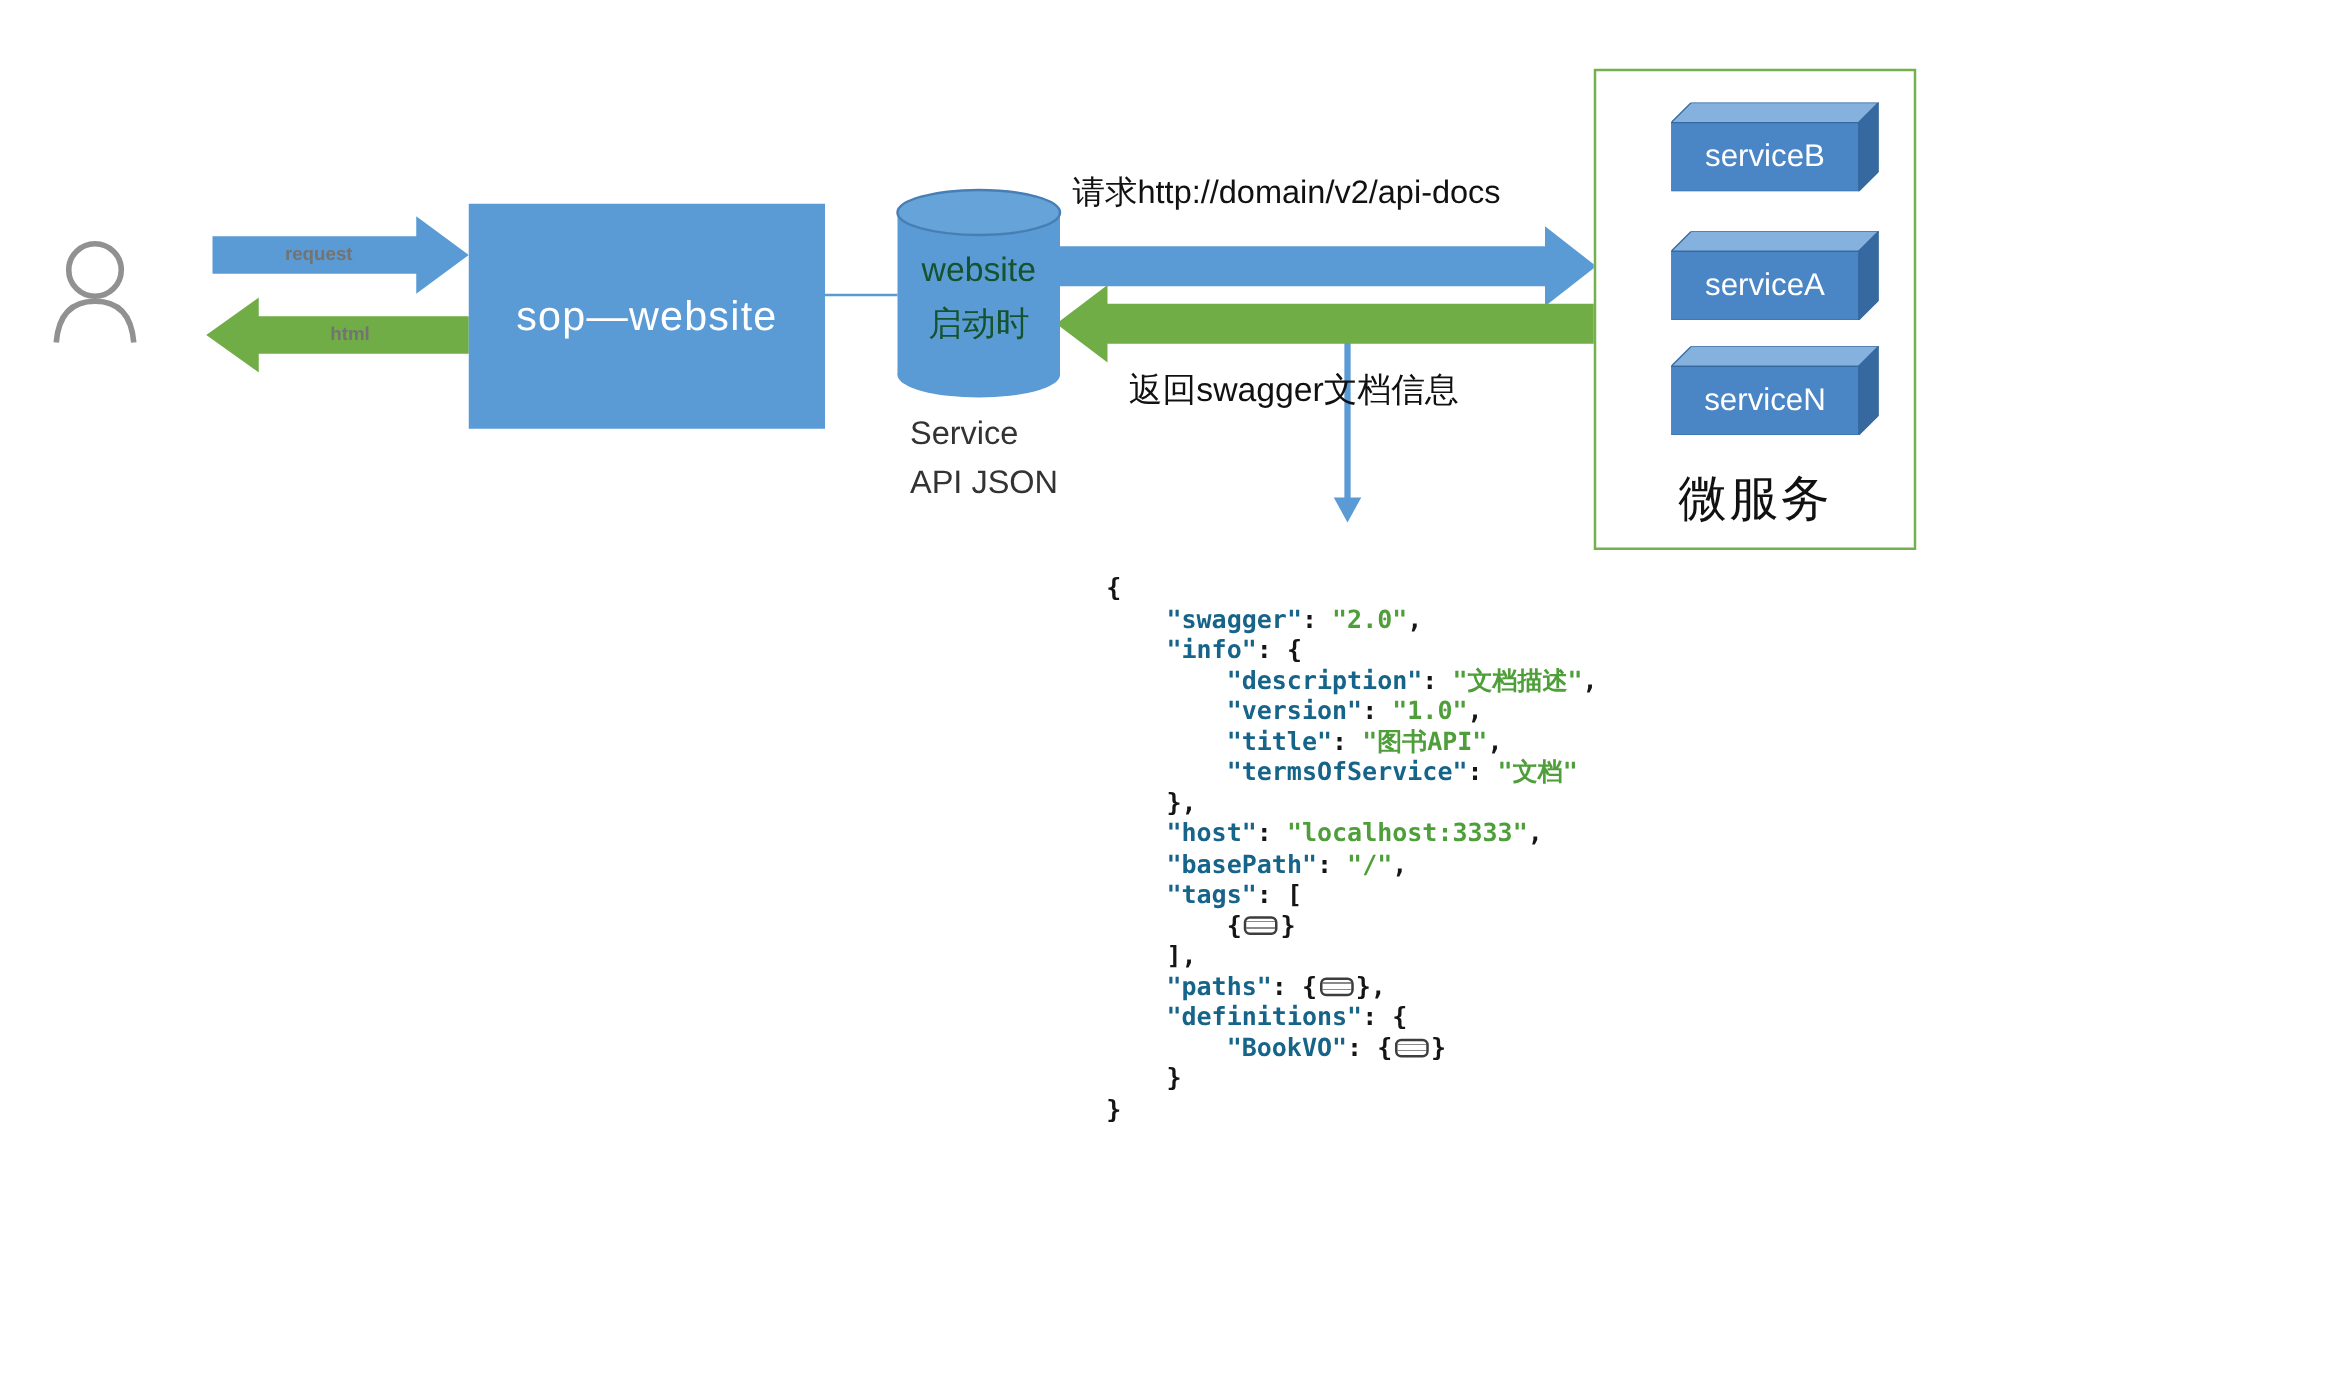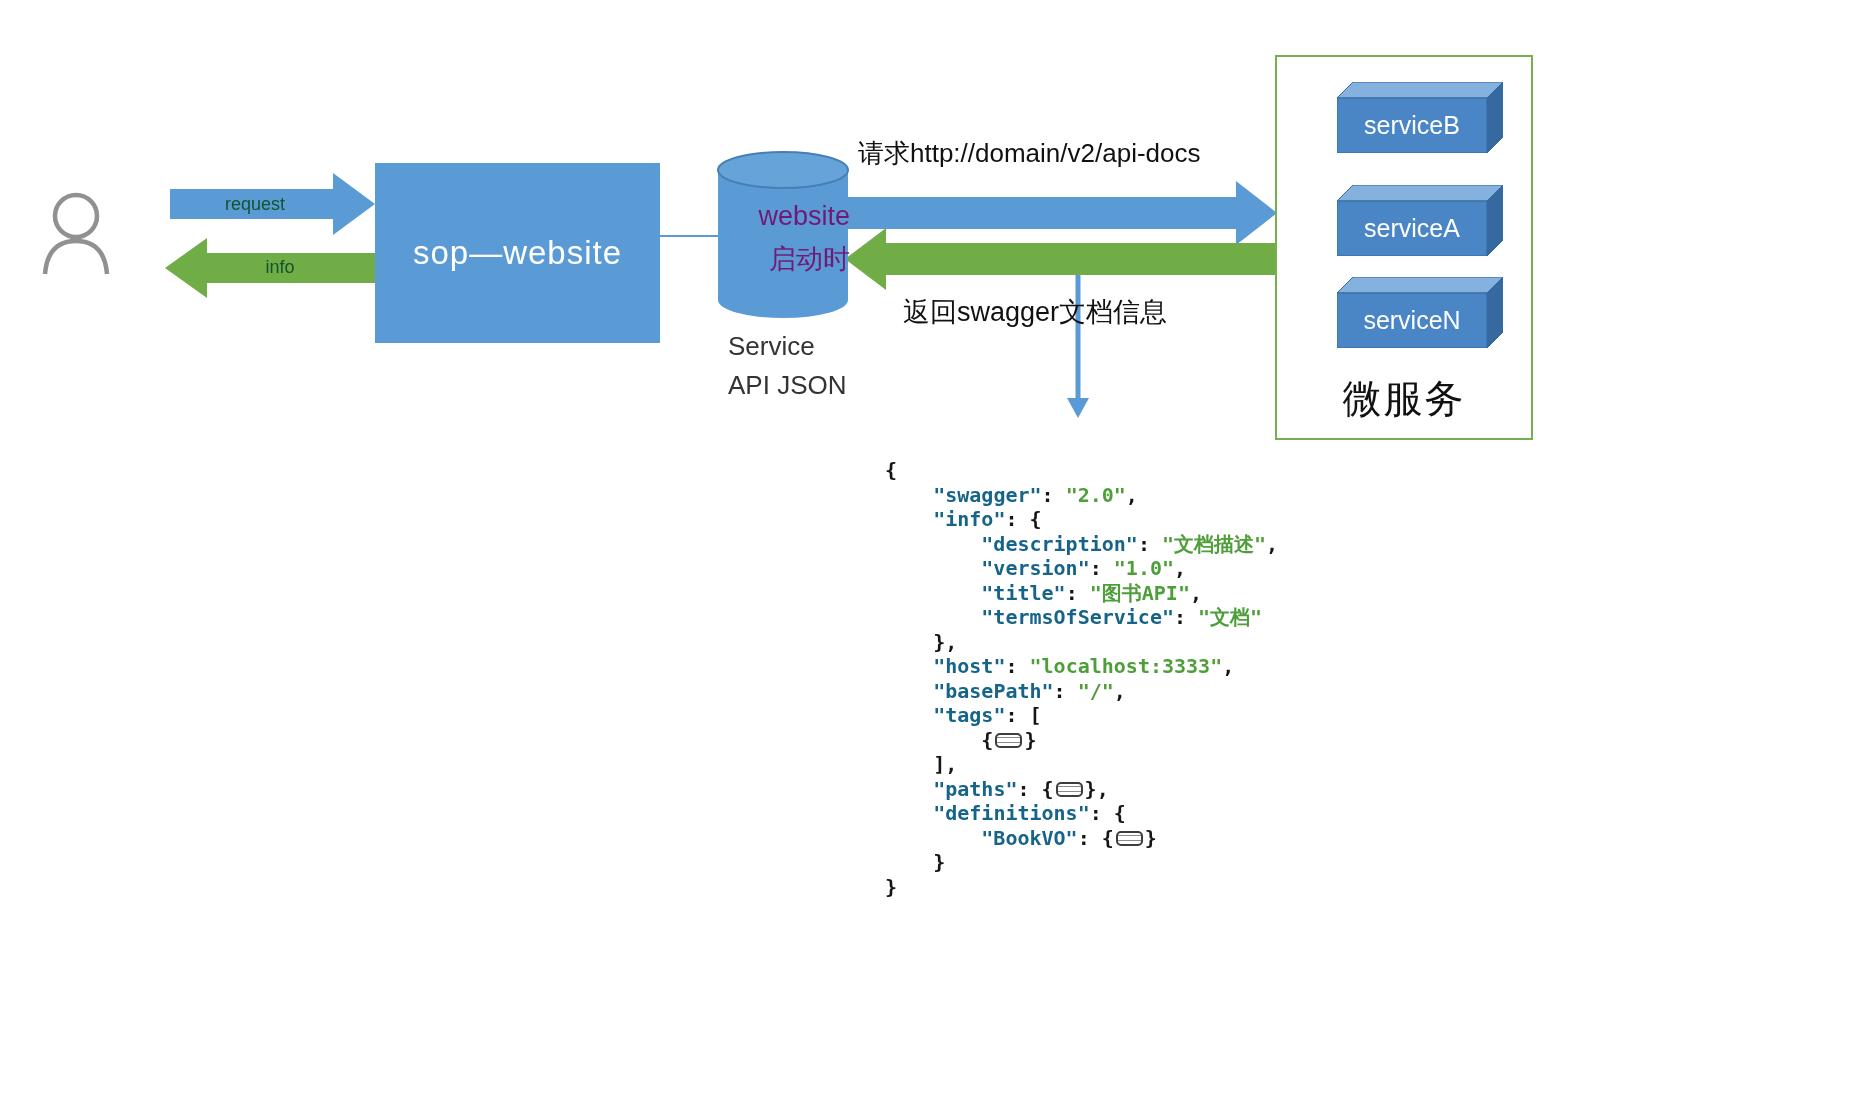--- a/index.html
+++ b/index.html
@@ -4,27 +4,27 @@
 <style>
   * { margin:0; padding:0; box-sizing:border-box; }
   html,body { background:#ffffff; }
   body { font-family:"Liberation Sans", sans-serif; color:#111; }
   #canvas { position:relative; width:1860px; height:1106px; background:#fff; overflow:hidden; }
   .abs { position:absolute; }
   .layer { position:absolute; left:0; top:0; pointer-events:none; }
 
   .title { position:absolute; left:615px; top:12px; font-size:32px; color:#111; letter-spacing:2px; }
 
-  .arrow-text { position:absolute; color:#14532d; font-size:18px; text-align:center; }
+  .arrow-text { position:absolute; color:#737373; font-size:15px; text-align:center;font-weight:bold; }
 
   .sop-box { position:absolute; left:375px; top:163px; width:285px; height:180px;
              background:#5B9BD5; display:flex; align-items:center; justify-content:center; }
   .sop-box span { color:#fff; font-size:33px; letter-spacing:1px; }
 
-  .cyl-text { position:absolute; left:716px; width:134px; text-align:right; color:#701a75; font-size:27px; }
+  .cyl-text { position:absolute; left:716px; width:134px; text-align:center; color:#14532d; font-size:27px; }
   .cyl-caption { position:absolute; left:728px; top:327px; font-size:26px; line-height:39px; color:#333; }
 
   .diagram-label { position:absolute; font-size:26px; color:#111; white-space:nowrap;text-align:center; }
 
   .ms-panel { position:absolute; left:1275px; top:55px; width:258px; height:385px;
               border:2px solid #74B14D; background:#fff; }
   .service-box { position:absolute; left:60px; width:166px; height:71px; }
   .service-label { position:absolute; left:0; top:16px; width:150px; height:62px; line-height:55px;
                    text-align:center; color:#fff; font-size:25px; }
   .ms-caption { position:absolute; left:0; right:0; top:315px; text-align:center; font-size:39px; color:#111; letter-spacing:2px; }
@@ -60,21 +60,21 @@
     <polygon fill="#70AD47" points="1279,243 886,243 886,228 845,259 886,290 886,275 1279,275"></polygon>
   </svg>
 
 
   <svg class="abs" style="left:40px;top:190px" width="72" height="86">
     <circle cx="36" cy="26" r="21" fill="none" stroke="#919191" stroke-width="4.5"></circle>
     <path d="M5,84 C7,59 20,51 36,51 C52,51 65,59 67,84" fill="none" stroke="#919191" stroke-width="4.5"></path>
   </svg>
 
   <span class="arrow-text" style="left:180px;top:189px;width:150px;height:30px;line-height:30px">request</span>
-  <span class="arrow-text" style="left:205px;top:252px;width:150px;height:31px;line-height:31px">info</span>
+  <span class="arrow-text" style="left:205px;top:252px;width:150px;height:31px;line-height:31px">html</span>
 
   <div class="sop-box">
     <span>sop—website</span>
   </div>
 
   <svg class="abs" style="left:716px;top:150px" width="134" height="176">
     <rect x="2" y="20" width="130" height="130" fill="#5B9BD5"></rect>
     <ellipse cx="67" cy="150" rx="65" ry="18" fill="#5B9BD5"></ellipse>
     <ellipse cx="67" cy="20" rx="65" ry="18" fill="#65A3D9" stroke="#477FB5" stroke-width="2"></ellipse>
   </svg>

